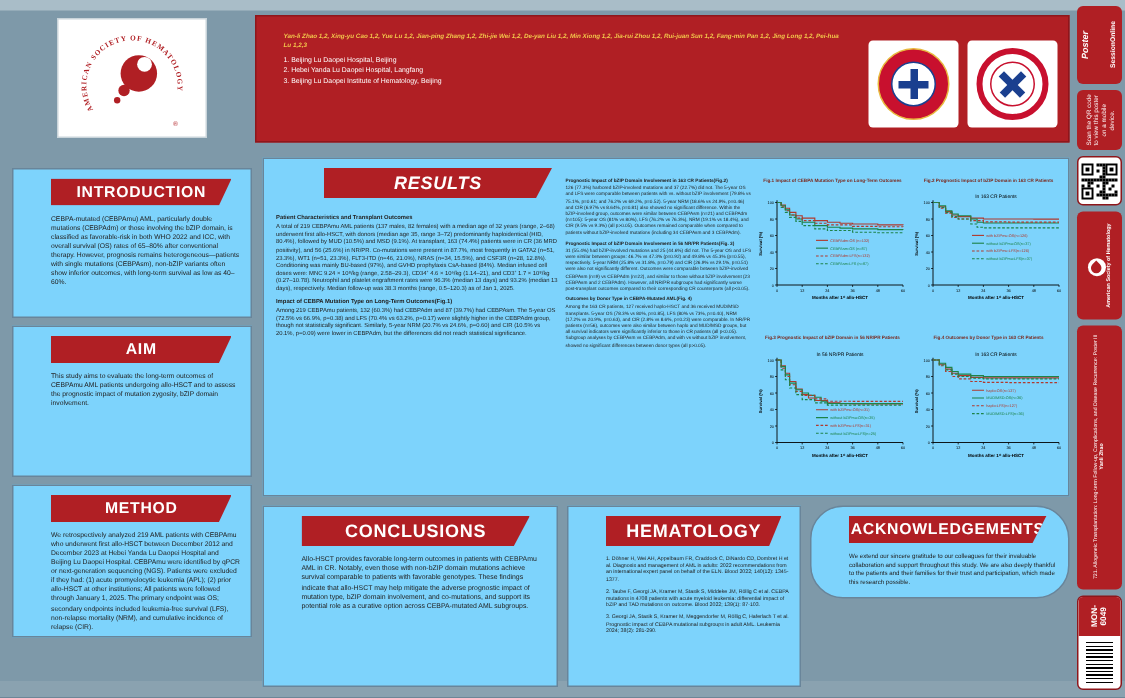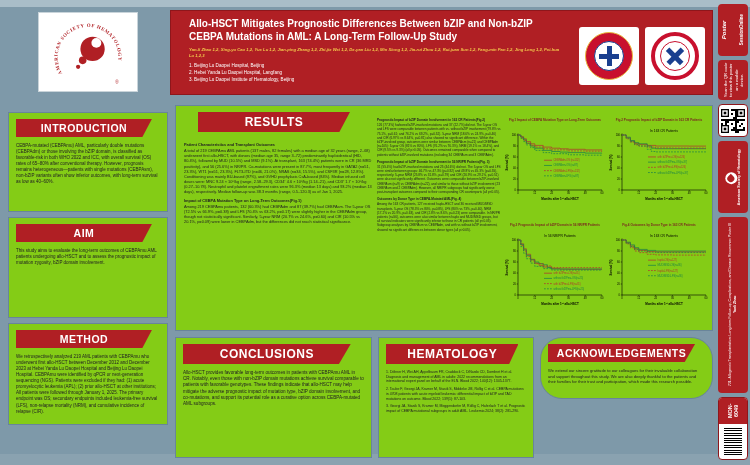--- a/index.html
+++ b/index.html
@@ -26,21 +26,21 @@
   .b2{background:#fff;border:4px solid #c8102e;}
   .binner{width:30px;height:30px;background:#fff;border-radius:50%;display:flex;
     align-items:center;justify-content:center;border:1px solid #1a3f8f;}
   .b2 .binner{border:1px solid #c8102e;}
   .cross{position:relative;width:20px;height:20px;}
   .cross::before{content:'';position:absolute;left:7.5px;top:0;width:5px;height:20px;background:#1a3f8f;}
   .cross::after{content:'';position:absolute;top:7.5px;left:0;width:20px;height:5px;background:#1a3f8f;}
   .c2{transform:rotate(45deg);}
 
   
-  .panel{position:absolute;background:#84cc16;border:1px solid #69859a;}
+  .panel{position:absolute;background:#7dd3fc;border:1px solid #69859a;padding-left:18px;}
   .banner{position:relative;margin:6px 0 0 7px;background:#b01f24;color:#fff;font-weight:bold;
     text-align:center;clip-path:polygon(0 0,100% 0,93% 100%,0 100%);width:86%;
     display:flex;align-items:center;justify-content:center;letter-spacing:0.5px;}
   .bn-lg{height:20px;font-size:12px;}
   .bn-md{height:18px;font-size:10.5px;}
   .body-txt{padding:6px 7px;line-height:1.35;color:#222;text-align:left;}
 
   
   .res-colA{position:absolute;left:8px;top:33px;width:188px;font-size:3.9px;line-height:1.32;color:#222;}
   .res-colB{position:absolute;left:201px;top:9px;width:124px;font-size:3.15px;line-height:1.33;color:#222;}
@@ -90,21 +90,20 @@
       </text>
       <circle cx="56" cy="46" r="16" fill="#b01f24"></circle>
       <circle cx="61" cy="38" r="6.5" fill="#ffffff"></circle>
       <circle cx="43" cy="61" r="5" fill="#b01f24"></circle>
       <circle cx="37" cy="69.5" r="2.8" fill="#b01f24"></circle>
       <text x="86" y="92" font-size="6" fill="#b01f24">®</text>
     </svg>
   </div>
 
   <header class="hdr">
-    <div class="title">Allo-HSCT Mitigates Prognostic Differences Between bZIP and Non-bZIP CEBPA Mutations in AML: A Long-Term Follow-Up Study</div>
     <div class="authors">Yan-li Zhao 1,2, Xing-yu Cao 1,2, Yue Lu 1,2, Jian-ping Zhang 1,2, Zhi-jie Wei 1,2, De-yan Liu 1,2, Min Xiong 1,2, Jia-rui Zhou 1,2, Rui-juan Sun 1,2, Fang-min Pan 1,2, Jing Long 1,2, Pei-hua Lu 1,2,3</div>
     <div class="affs">
       <div>1. Beijing Lu Daopei Hospital, Beijing</div>
       <div>2. Hebei Yanda Lu Daopei Hospital, Langfang</div>
       <div>3. Beijing Lu Daopei Institute of Hematology, Beijing</div>
     </div>
     <div class="logo-badges">
       <div class="badge-box">
         <div class="badge b1">
             <div class="binner">
@@ -131,21 +130,21 @@
     <div class="banner bn-md">AIM</div>
     <div class="body-txt" style="font-size:4.5px;">This study aims to evaluate the long-term outcomes of CEBPAmu AML patients undergoing allo-HSCT and to assess the prognostic impact of mutation zygosity, bZIP domain involvement.</div>
   </section>
 
   <section class="panel" style="left:8px;top:323px;width:160px;height:102px;">
     <div class="banner bn-md">METHOD</div>
     <div class="body-txt" style="font-size:4.5px;">We retrospectively analyzed 219 AML patients with CEBPAmu who underwent first allo-HSCT between December 2012 and December 2023 at Hebei Yanda Lu Daopei Hospital and Beijing Lu Daopei Hospital. CEBPAmu were identified by qPCR or next-generation sequencing (NGS). Patients were excluded if they had: (1) acute promyelocytic leukemia (APL); (2) prior allo-HSCT at other institutions; All patients were followed through January 1, 2025. The primary endpoint was OS; secondary endpoints included leukemia-free survival (LFS), non-relapse mortality (NRM), and cumulative incidence of relapse (CIR).</div>
   </section>
 
   <section class="panel" style="left:175px;top:105px;width:538px;height:226px;">
-    <div class="banner bn-lg" style="width:152px;margin-left:22px;">RESULTS</div>
+    <div class="banner bn-lg" style="width:152px;margin-left:22px;font-style:italic;">RESULTS</div>
 
     <div class="res-colA">
       <div class="rh">Patient Characteristics and Transplant Outcomes</div>
       <div>A total of 219 CEBPAmu AML patients (137 males, 82 females) with a median age of 32 years (range, 2–68) underwent first allo-HSCT, with donors (median age 35, range 3–72) predominantly haploidentical (HID, 80.4%), followed by MUD (10.5%) and MSD (9.1%). At transplant, 163 (74.4%) patients were in CR (36 MRD positivity), and 56 (25.6%) in NR/PR. Co-mutations were present in 87.7%, most frequently in GATA2 (n=51, 23.3%), WT1 (n=51, 23.3%), FLT3-ITD (n=46, 21.0%), NRAS (n=34, 15.5%), and CSF3R (n=28, 12.8%). Conditioning was mainly BU-based (97%), and GVHD prophylaxis CsA-based (84%). Median infused cell doses were: MNC 9.24 × 10⁸/kg (range, 2.58–29.3), CD34⁺ 4.6 × 10⁶/kg (1.14–21), and CD3⁺ 1.7 × 10⁸/kg (0.27–10.78). Neutrophil and platelet engraftment rates were 96.3% (median 13 days) and 93.2% (median 13 days), respectively. Median follow-up was 38.3 months (range, 0.5–120.3) as of Jan 1, 2025.</div>
       <div class="rh">Impact of CEBPA Mutation Type on Long-Term Outcomes(Fig.1)</div>
       <div>Among 219 CEBPAmu patients, 132 (60.3%) had CEBPAdm and 87 (39.7%) had CEBPAsm. The 5-year OS (72.5% vs 66.9%, p=0.38) and LFS (70.4% vs 63.2%, p=0.17) were slightly higher in the CEBPAdm group, though not statistically significant. Similarly, 5-year NRM (20.7% vs 24.6%, p=0.60) and CIR (10.5% vs 20.1%, p=0.09) were lower in CEBPAdm, but the differences did not reach statistical significance.</div>
     </div>
 
     <div class="res-colB">
       <div class="rh">Prognostic Impact of bZIP Domain Involvement in 163 CR Patients(Fig.2)</div>

